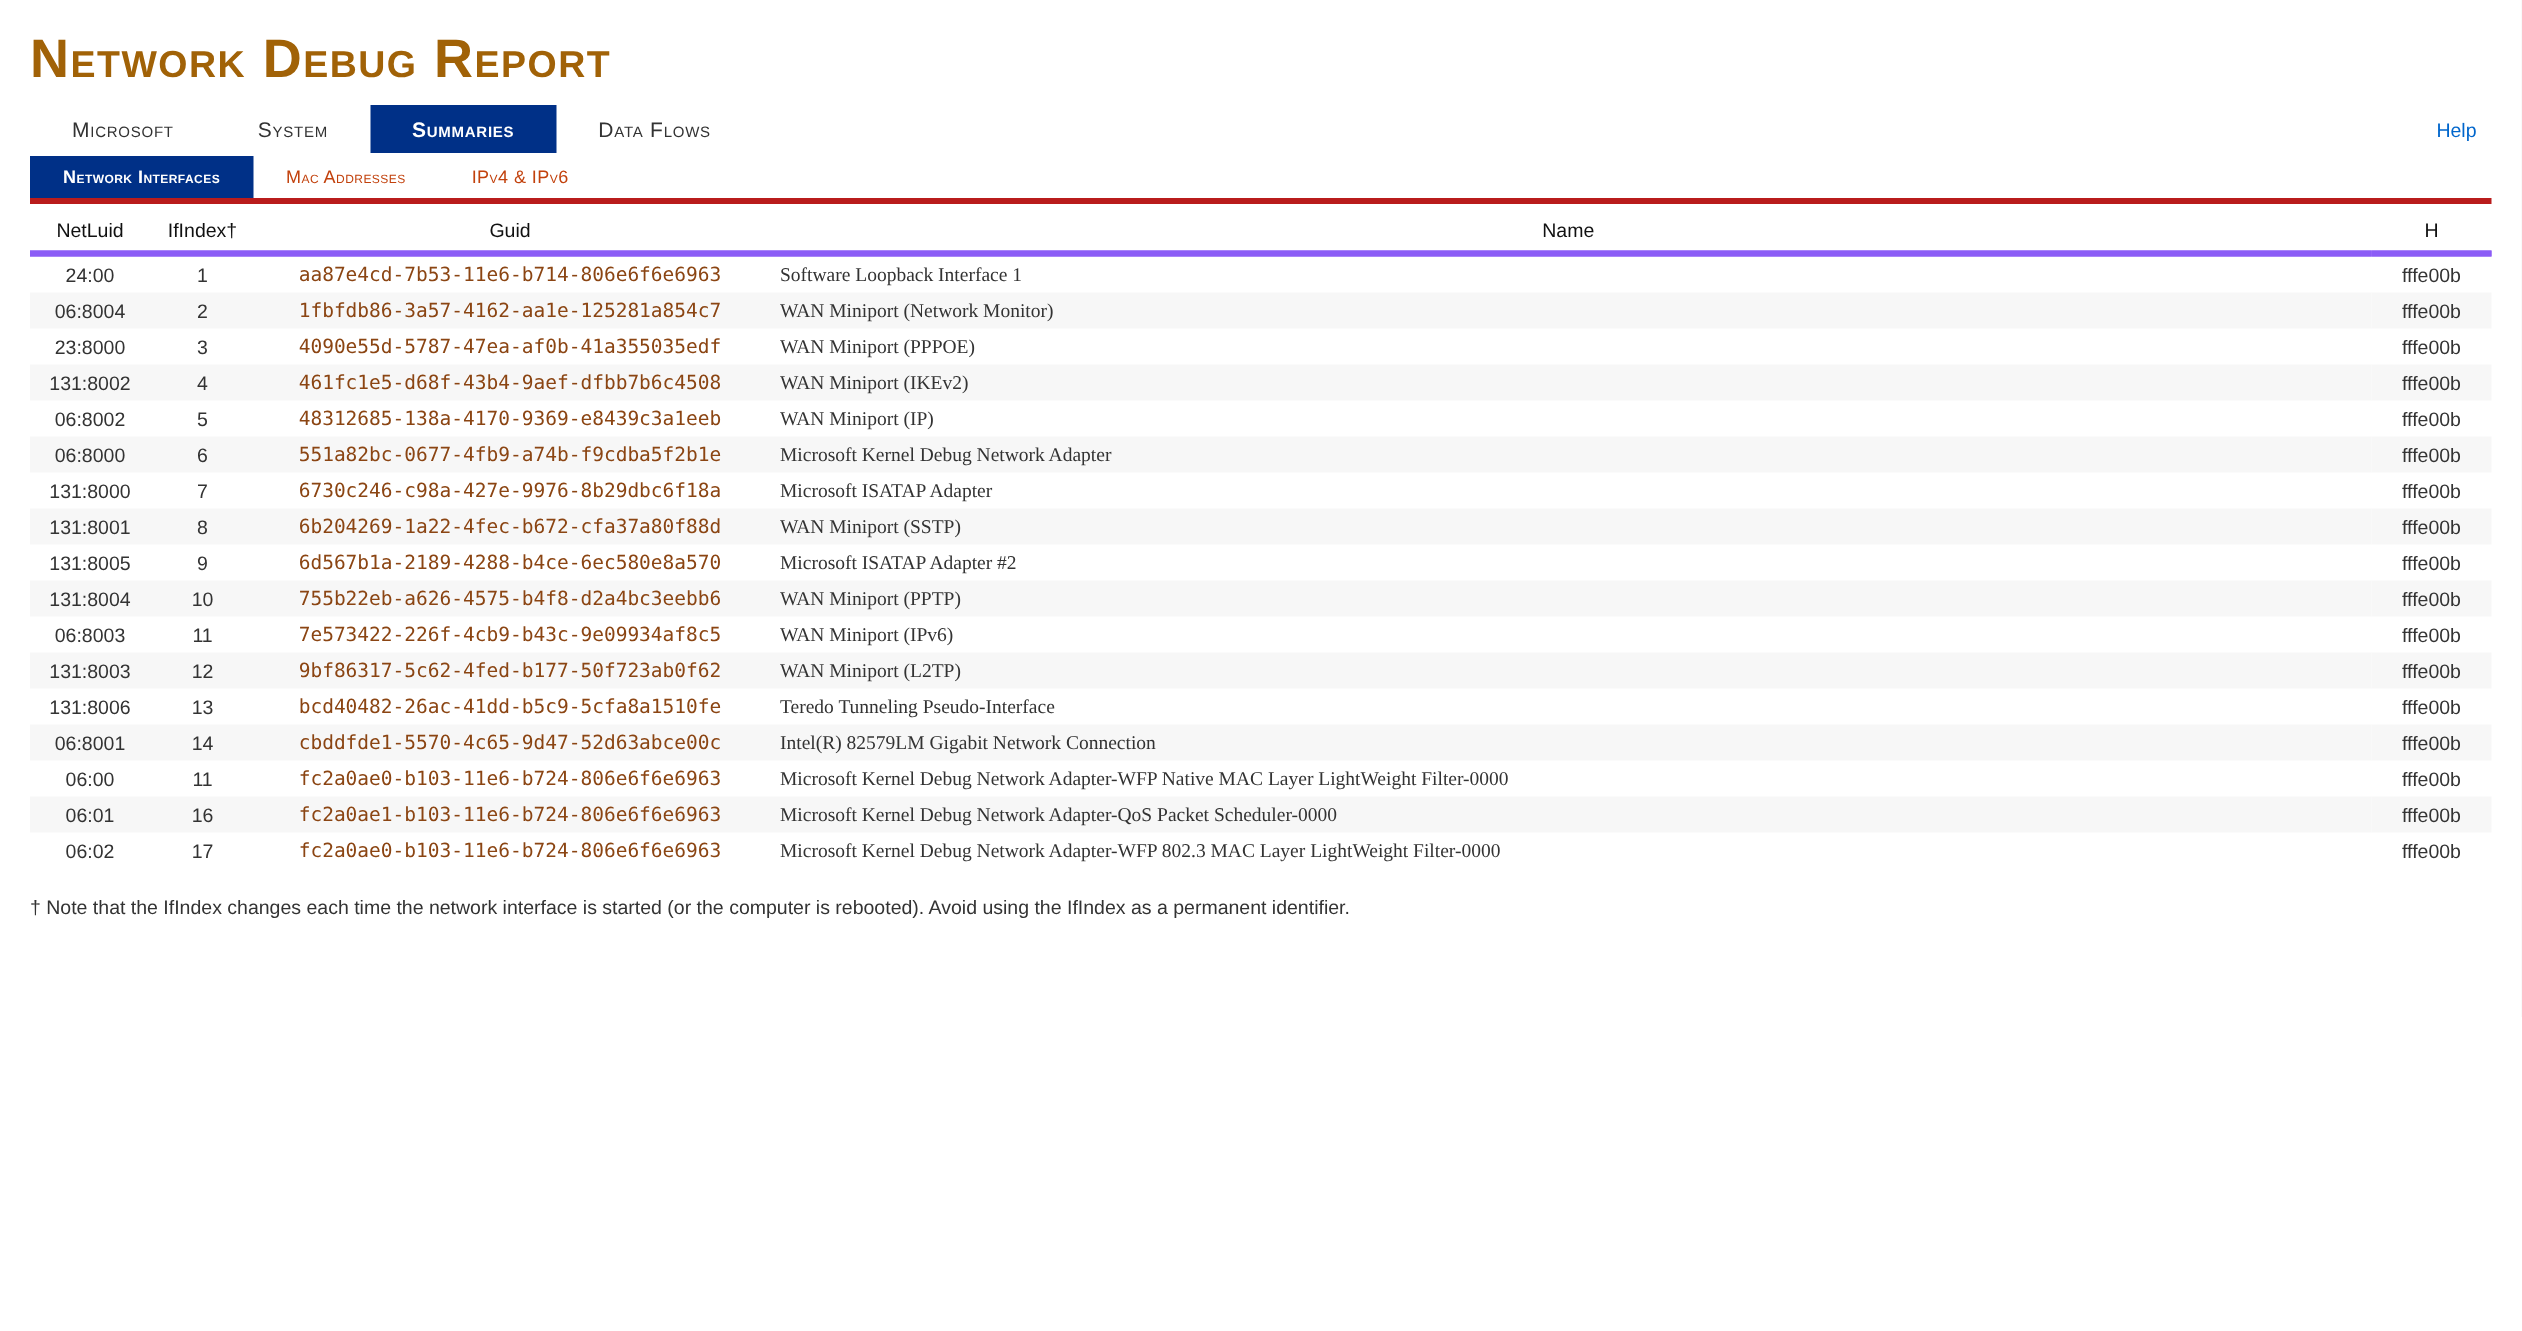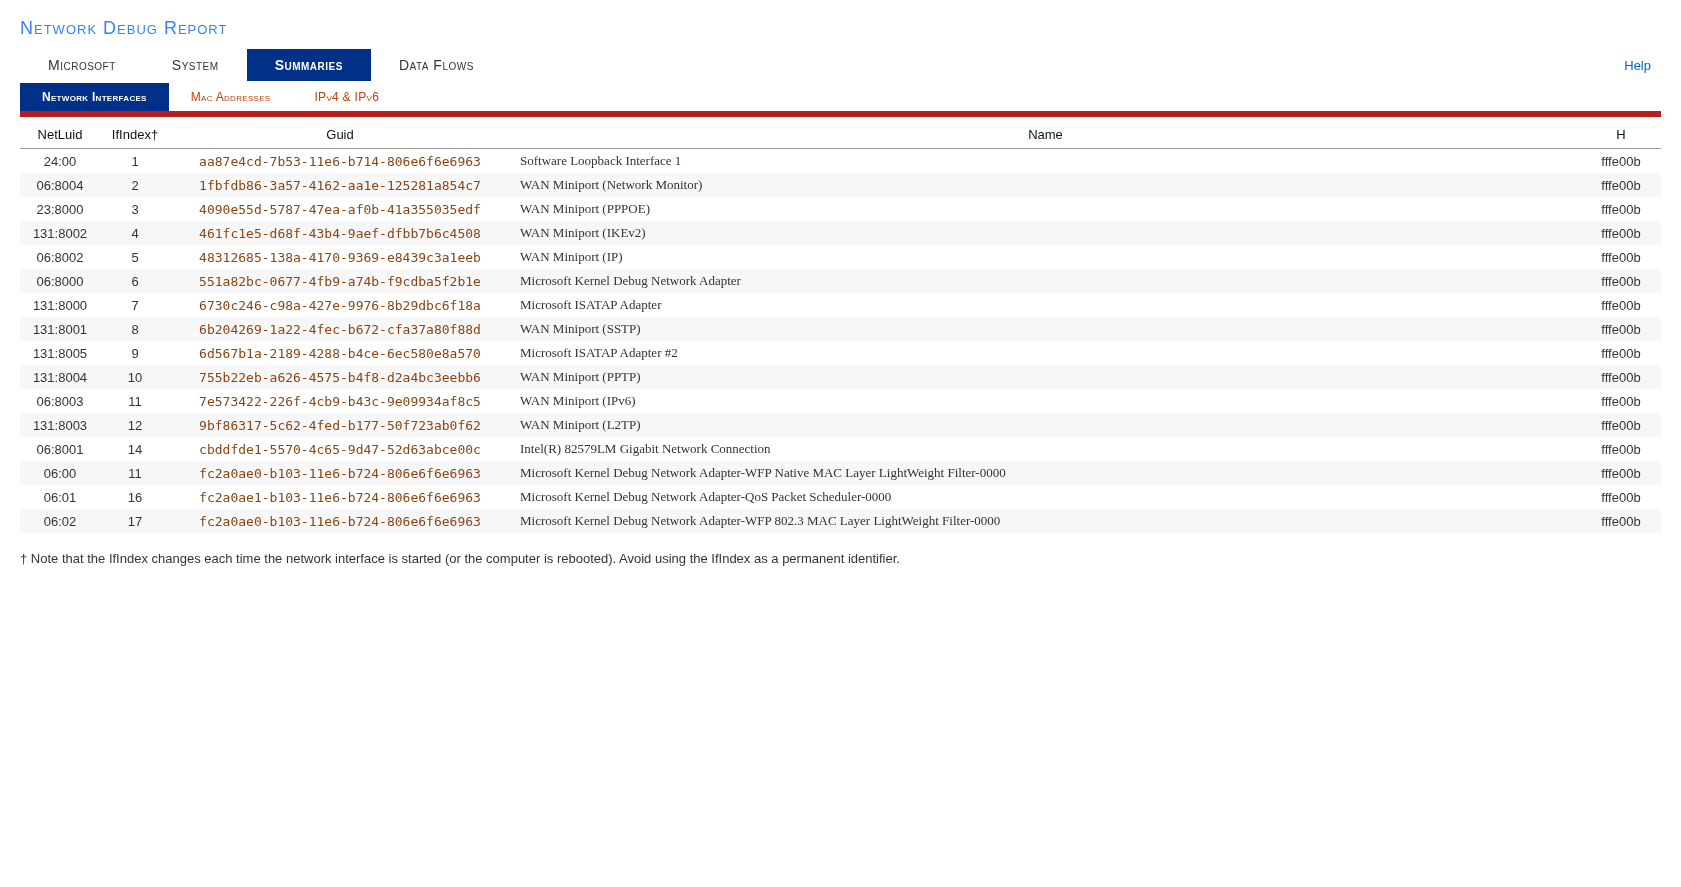--- a/index.html
+++ b/index.html
@@ -9,25 +9,25 @@
       color: #222;
       font-size: 13px;
     }
     .page {
       background: #fff;
       min-height: 887px;
       width: 1681px;
       padding: 18px 20px 20px 20px;
     }
     .page-title {
-      font-size: 18px;
-      font-weight: 400;
+      font-size: 36px;
+      font-weight: 700;
       letter-spacing: 1px;
       text-transform: capitalize;
-      color: #3b82f6;
+      color: #a16207;
       margin-bottom: 10px;
       font-variant: small-caps;
     }
     .main-tabs {
       display: flex;
       align-items: flex-end;
       border-bottom: none;
       margin-bottom: 0;
       position: relative;
     }
@@ -54,21 +54,21 @@
       text-decoration: none;
       font-size: 13px;
       align-self: center;
       padding-right: 10px;
     }
     .sub-tabs {
       display: flex;
       align-items: center;
       background: transparent;
       margin-top: 2px;
-      border-bottom: 6px solid #b91c1c;
+      border-bottom: 4px solid #b91c1c;
     }
     .sub-tab {
       padding: 7px 22px;
       font-size: 12px;
       font-variant: small-caps;
       letter-spacing: 0.3px;
       cursor: pointer;
       border: none;
       background: transparent;
       color: #c2410c;
@@ -79,21 +79,21 @@
       color: #fff;
       font-weight: 600;
     }
     .data-table {
       width: 100%;
       border-collapse: collapse;
       margin-top: 4px;
       font-size: 13px;
     }
     .data-table thead tr {
-      border-bottom: 1px solid #8b5cf6;
+      border-bottom: 4px solid #8b5cf6;
     }
     .data-table th {
       text-align: center;
       padding: 6px 10px;
       font-weight: 400;
       color: #111;
       border-bottom: 1px solid #999;
       white-space: nowrap;
     }
     .data-table th.left { text-align: center; }
@@ -235,20 +235,27 @@
           <td>fffe00b</td>
         </tr>
         <tr>
           <td>131:8003</td>
           <td>12</td>
           <td class="guid">9bf86317-5c62-4fed-b177-50f723ab0f62</td>
           <td class="name">WAN Miniport (L2TP)</td>
           <td>fffe00b</td>
         </tr>
         <tr>
+          <td>131:8006</td>
+          <td>13</td>
+          <td class="guid">bcd40482-26ac-41dd-b5c9-5cfa8a1510fe</td>
+          <td class="name">Teredo Tunneling Pseudo-Interface</td>
+          <td>fffe00b</td>
+        </tr>
+        <tr>
           <td>06:8001</td>
           <td>14</td>
           <td class="guid">cbddfde1-5570-4c65-9d47-52d63abce00c</td>
           <td class="name">Intel(R) 82579LM Gigabit Network Connection</td>
           <td>fffe00b</td>
         </tr>
         <tr>
           <td>06:00</td>
           <td>11</td>
           <td class="guid">fc2a0ae0-b103-11e6-b724-806e6f6e6963</td>

